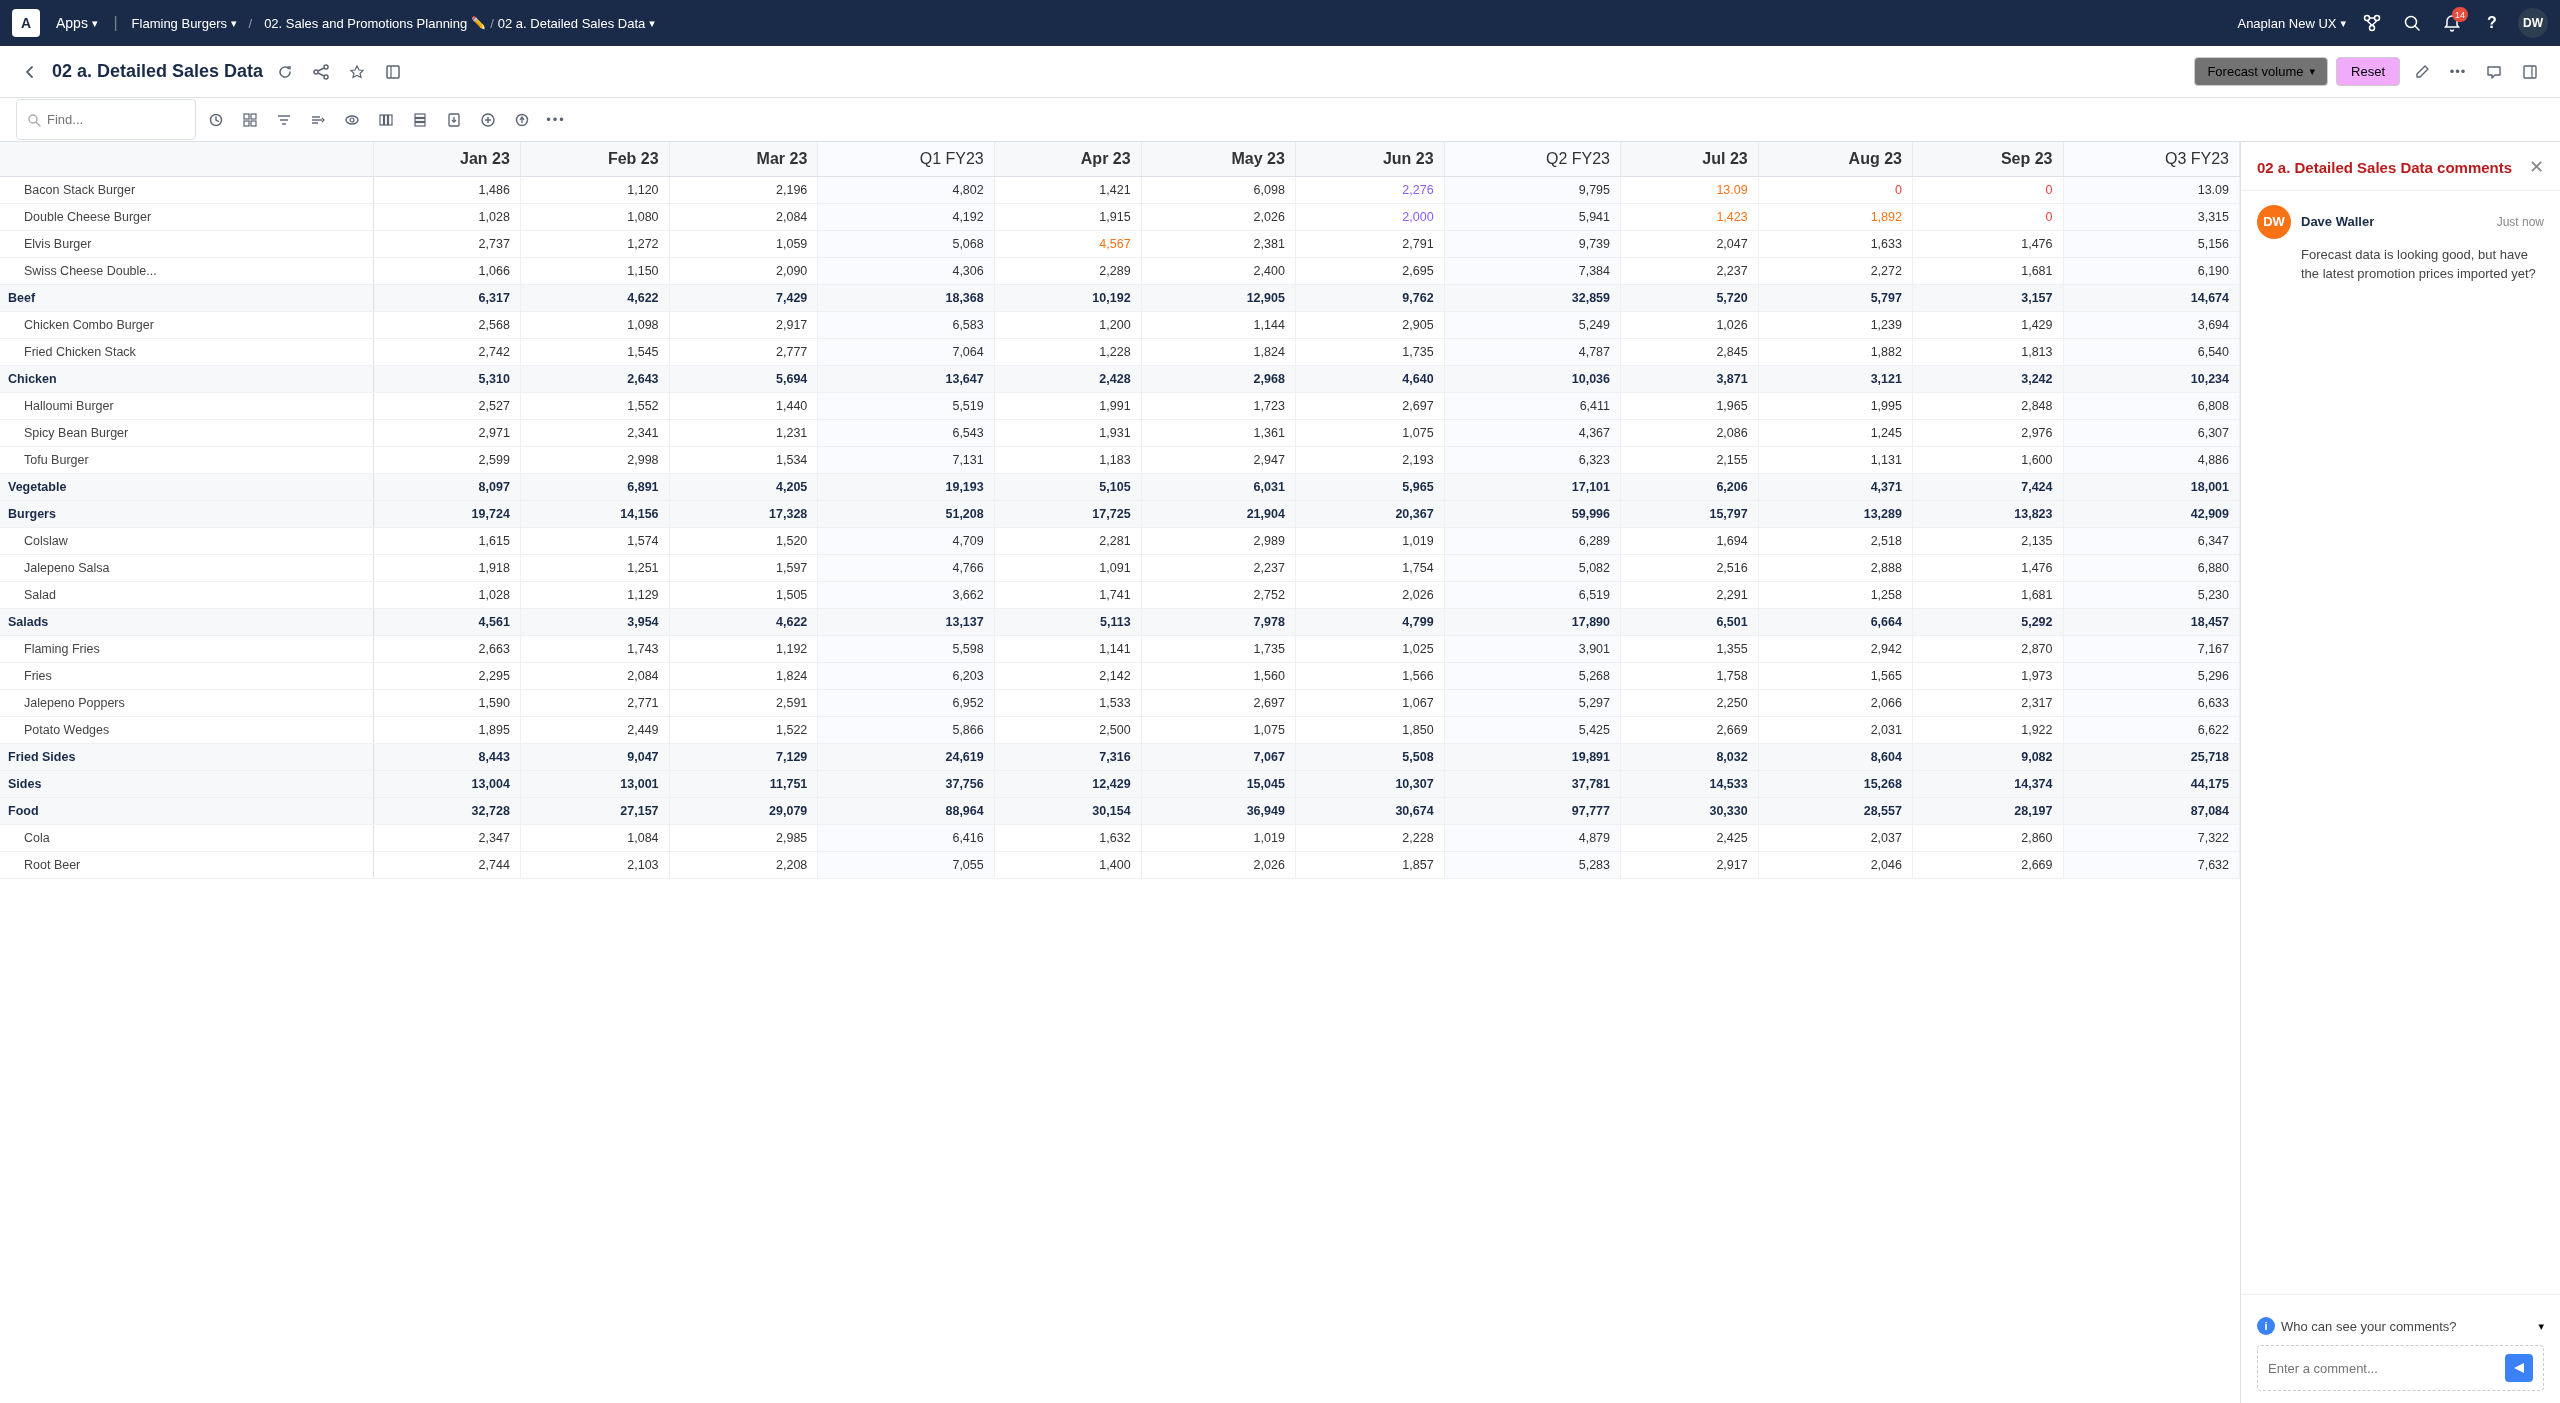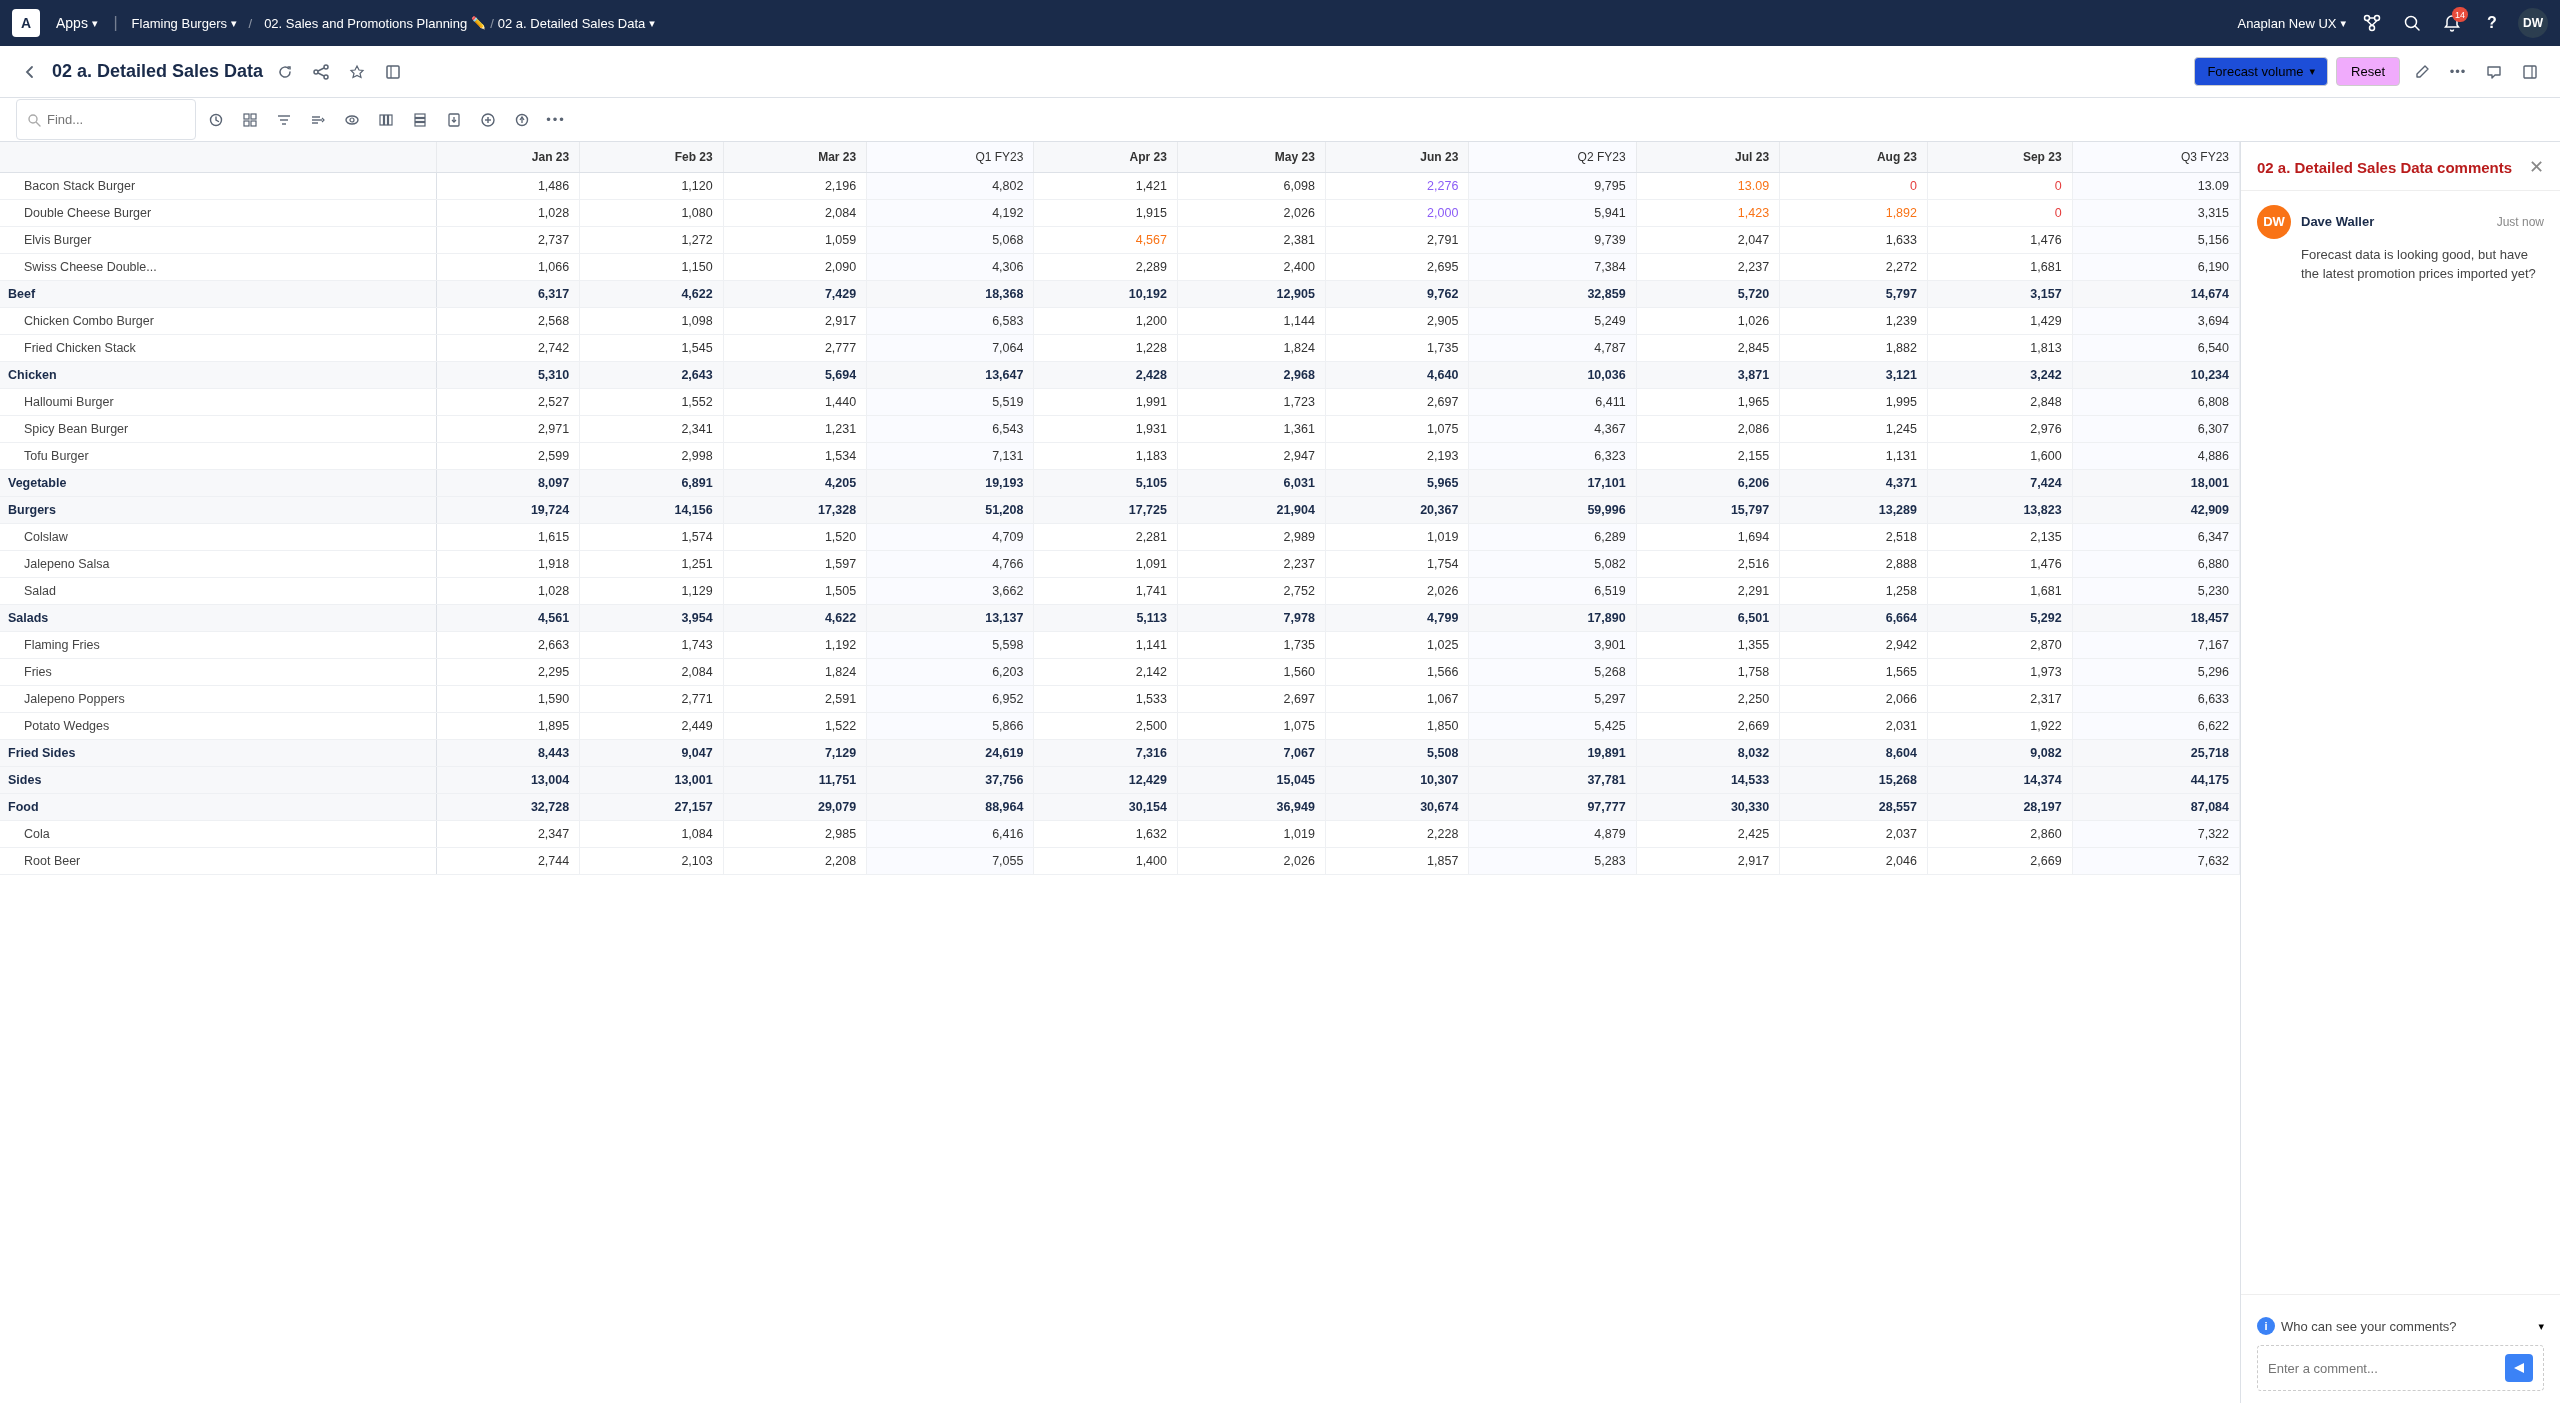--- a/index.html
+++ b/index.html
@@ -24,42 +24,42 @@
 
     
     .toolbar {
       display: flex; align-items: center; background: white; border-bottom: 1px solid #dde1e7;
       padding: 8px 16px; gap: 8px; height: 52px;
     }
     .toolbar-left { display: flex; align-items: center; gap: 8px; flex: 1; }
     .page-title { font-size: 18px; font-weight: 600; color: #1a2b4a; }
     .toolbar-icon-btn { width: 28px; height: 28px; display: flex; align-items: center; justify-content: center; cursor: pointer; border-radius: 4px; color: #5a6473; }
     .toolbar-right { display: flex; align-items: center; gap: 8px; }
-    .forecast-btn { display: flex; align-items: center; gap: 6px; padding: 6px 12px; background: #1d4ed8; border: 1px solid #ccc; border-radius: 4px; cursor: pointer; font-size: 13px; font-weight: 500; }
+    .forecast-btn { display: flex; align-items: center; gap: 6px; padding: 6px 12px; background: #737373; border: 1px solid #ccc; border-radius: 4px; cursor: pointer; font-size: 13px; font-weight: 500; }
     .reset-btn { padding: 6px 14px; border: 1px solid #ccc; background: #f0abfc; border-radius: 4px; cursor: pointer; font-size: 13px; }
 
     
     .second-toolbar {
       display: flex; align-items: center; background: white; border-bottom: 1px solid #dde1e7;
       padding: 4px 16px; gap: 6px; height: 44px;
     }
     .search-box { display: flex; align-items: center; gap: 6px; border: 1px solid #dde1e7; border-radius: 4px; padding: 12px 10px; width: 180px; }
     .search-box input { border: none; outline: none; font-size: 13px; width: 130px; color: #888; }
     .toolbar2-icon { width: 28px; height: 28px; display: flex; align-items: center; justify-content: center; cursor: pointer; border-radius: 4px; color: #5a6473; }
 
     
     .main-layout { display: flex; height: calc(100vh - 142px); }
 
     
     .table-area { flex: 1; overflow: auto; background: white; }
     table { border-collapse: collapse; width: 100%; font-size: 12.5px; }
     thead th {
       background: #f7f8fa; border-bottom: 1px solid #dde1e7; border-right: 1px solid #e8eaed;
       padding: 8px 10px; text-align: right; white-space: nowrap; position: sticky; top: 0; z-index: 10;
-      font-weight: 600; color: #333; font-size: 12px;
+      font-weight: 600; color: #333; font-size: 16px;
     }
     thead th:first-child { text-align: left; position: sticky; left: 0; z-index: 20; background: #f7f8fa; min-width: 160px; }
     tbody td {
       border-bottom: 1px solid #eef0f3; border-right: 1px solid #eef0f3;
       padding: 6px 10px; text-align: right; color: #333; white-space: nowrap;
     }
     tbody td:first-child {
       text-align: left; position: sticky; left: 0; background: white; z-index: 5;
       border-right: 1px solid #dde1e7; min-width: 160px;
     }

